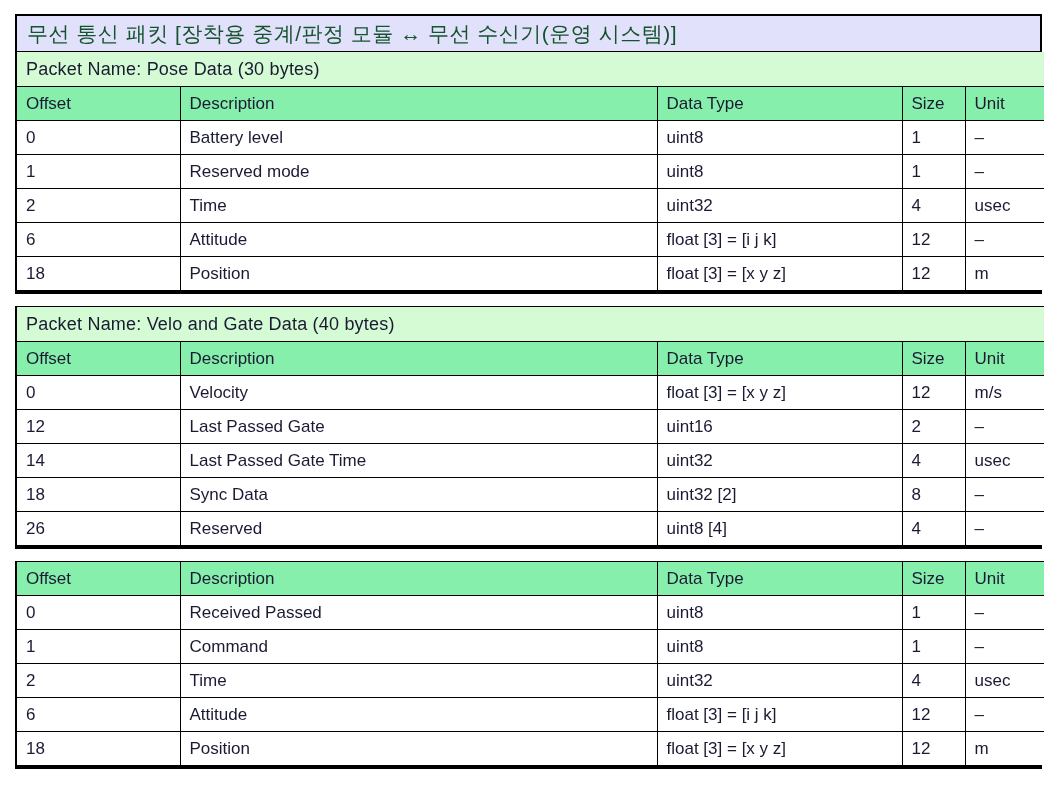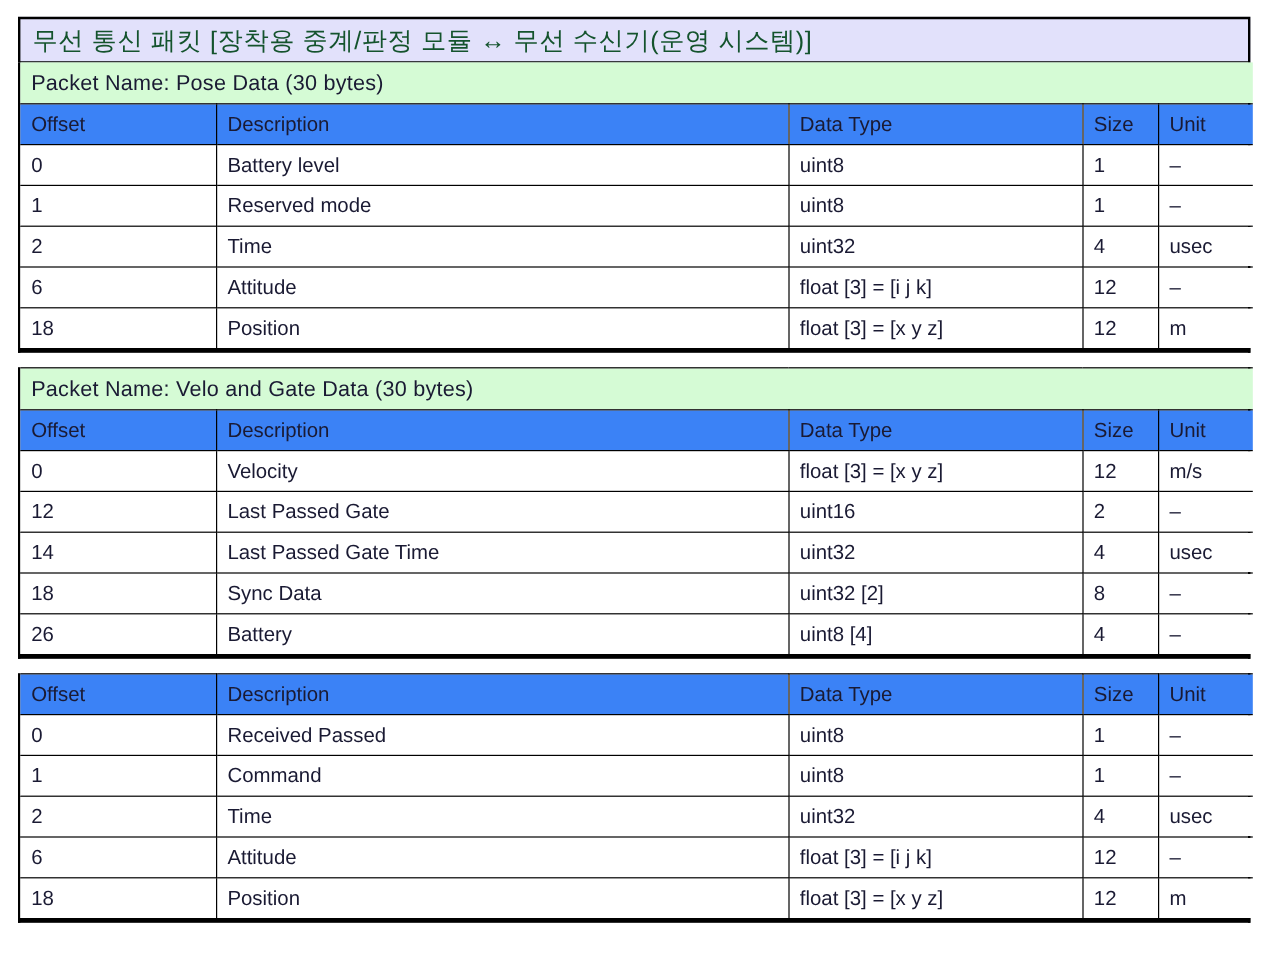--- a/index.html
+++ b/index.html
@@ -79,21 +79,21 @@
     background: #d5fbd5;
     font-size: 18px;
     height: 34px;
     line-height: 34px;
     letter-spacing: 0.2px;
     margin-left: 47px;
   }
 
   
   tr.col-head-row th {
-    background: #3b82f6;
+    background: #86efac;
     font-size: 17px;
     height: 33px;
     line-height: 33px;
   }
 
   tr.data-row td {
     background: #ffffff;
   }
 
   
@@ -194,21 +194,21 @@
         <table class="grid">
           <colgroup>
             <col class="c-offset">
             <col class="c-desc">
             <col class="c-type">
             <col class="c-size">
             <col class="c-unit">
           </colgroup>
           <tbody>
             <tr class="packet-name-row">
-              <td colspan="5">Packet Name: Velo and Gate Data (30 bytes)</td>
+              <td colspan="5">Packet Name: Velo and Gate Data (40 bytes)</td>
             </tr>
             <tr class="col-head-row">
               <th>Offset</th>
               <th>Description</th>
               <th>Data Type</th>
               <th>Size</th>
               <th>Unit</th>
             </tr>
             <tr class="data-row">
               <td>0</td>
@@ -233,21 +233,21 @@
             </tr>
             <tr class="data-row">
               <td>18</td>
               <td>Sync Data</td>
               <td>uint32 [2]</td>
               <td>8</td>
               <td>–</td>
             </tr>
             <tr class="data-row">
               <td>26</td>
-              <td>Battery</td>
+              <td>Reserved</td>
               <td>uint8 [4]</td>
               <td>4</td>
               <td>–</td>
             </tr>
           </tbody>
         </table>
       </div>
       <div class="spacer"></div>
       <div class="table-block">
         <table class="grid">

